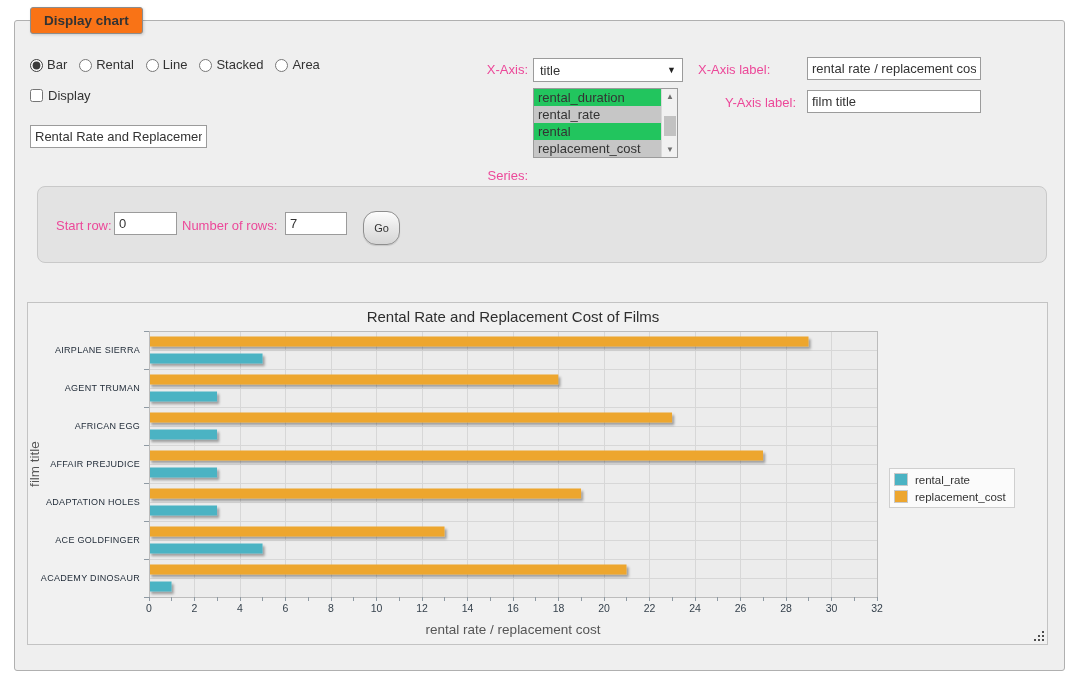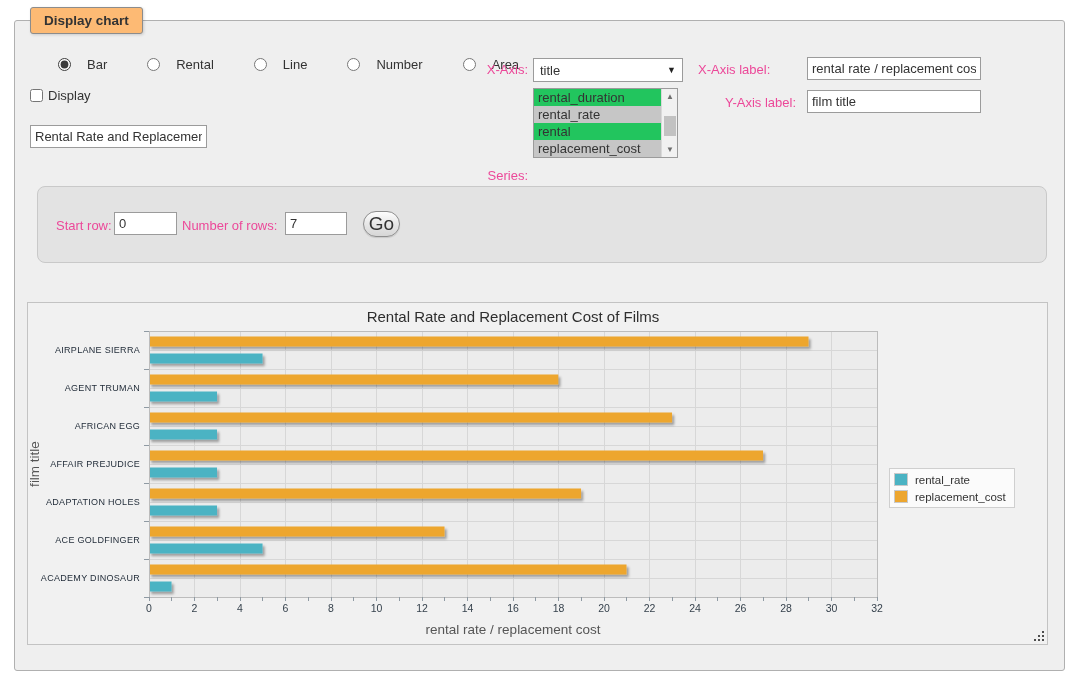--- a/index.html
+++ b/index.html
@@ -3,27 +3,27 @@
 <meta charset="utf-8">
 <style>
   * { box-sizing: border-box; margin: 0; padding: 0; }
   html,body { width:1081px; height:681px; background:#ffffff;
     font-family:"Liberation Sans", sans-serif; font-size:13px; color:#333; overflow:hidden; }
   .abs { position:absolute; }
 
   
   .frame { left:14px; top:20px; width:1051px; height:651px;
     border:1px solid #b0b0b0; border-radius:3px; background:#efefef; }
-  .legend-box { left:30px; top:7px; background:#fdba74; border:1px solid #8c8c8c;
+  .legend-box { left:30px; top:7px; background:#f97316; border:1px solid #8c8c8c;
     border-radius:3px; padding:5px 13px; font-weight:bold; font-size:13.5px; color:#333;
     box-shadow:1px 1px 3px rgba(0,0,0,0.15); z-index:3; }
 
   
   .radio-row { left:30px; top:55px; display:flex; align-items:center; gap:12px; height:18px; }
-  .radio-item, .check-item { display:flex; align-items:center; gap:16px;margin-left:28px; }
+  .radio-item, .check-item { display:flex; align-items:flex-end; gap:4px; }
   input[type=radio], input[type=checkbox] { width:13px; height:13px; accent-color:#3c3c3c; margin:0; }
   .check-row { left:30px; top:88px; display:flex; align-items:center; gap:5px; }
 
   input[type=text] { border:1px solid #9b9b9b; background:#fff; font-family:inherit;
     font-size:13px; color:#333; padding:0 4px; border-radius:0; }
   .title-input { left:30px; top:125px; width:177px; height:23px; }
 
   .lbl { color:#ec4899; white-space:nowrap; }
   .lbl-xaxis   { left:430px; top:62px;  width:98px; text-align:right; }
   .lbl-series  { left:430px; top:140px; width:98px; text-align:right;margin-top:28px; }
@@ -50,23 +50,23 @@
   .xlabel-input { left:807px; top:57px; width:174px; height:23px; }
   .ylabel-input { left:807px; top:90px; width:174px; height:23px; }
 
   
   .rows-panel { left:37px; top:186px; width:1010px; height:77px; background:#e3e3e3;
     border:1px solid #c9c9c9; border-radius:8px; }
   .lbl-startrow { left:56px; top:218px; }
   .startrow-input { left:114px; top:212px; width:63px; height:23px; }
   .lbl-numrows { left:182px; top:218px; }
   .numrows-input { left:285px; top:212px; width:62px; height:23px; }
-  .go-btn { left:363px; top:211px; width:37px; height:26px; border-radius:13px;
+  .go-btn { left:363px; top:211px; width:37px; height:34px; border-radius:13px;
     border:1px solid #8e8e8e; background:linear-gradient(#fdfdfd,#e9e9e9 45%,#d6d6d6);
-    font-family:inherit; font-size:19px; color:#333; cursor:pointer;
+    font-family:inherit; font-size:11px; color:#333; cursor:pointer;
     box-shadow:0 1px 1px rgba(0,0,0,0.12); }
 
   
   .chart-wrap { left:27px; top:302px; width:1021px; height:343px; background:#f1f1f1;
     border:1px solid #c3c3c3; }
   .chart-svg { position:absolute; left:0; top:0; }
   .chart-legend { position:absolute; left:861px; top:165px; background:#fbfbfb;
     border:1px solid #cfcfcf; padding:2px 8px 2px 4px; }
   .legend-row { display:flex; align-items:center; gap:7px; height:17px; }
   .legend-swatch { width:14px; height:13px; border:1px solid #c9c9c9; }
@@ -87,21 +87,21 @@
   <label class="radio-item">
     <input type="radio" name="ctype" style="">
     <span>Rental</span>
   </label>
   <label class="radio-item">
     <input type="radio" name="ctype" style="">
     <span>Line</span>
   </label>
   <label class="radio-item">
     <input type="radio" name="ctype" style="">
-    <span>Number</span>
+    <span>Stacked</span>
   </label>
   <label class="radio-item">
     <input type="radio" name="ctype" style="">
     <span>Area</span>
   </label>
 </div>
 
 <label class="abs check-row">
   <input type="checkbox" style="">
   <span>Display</span>

